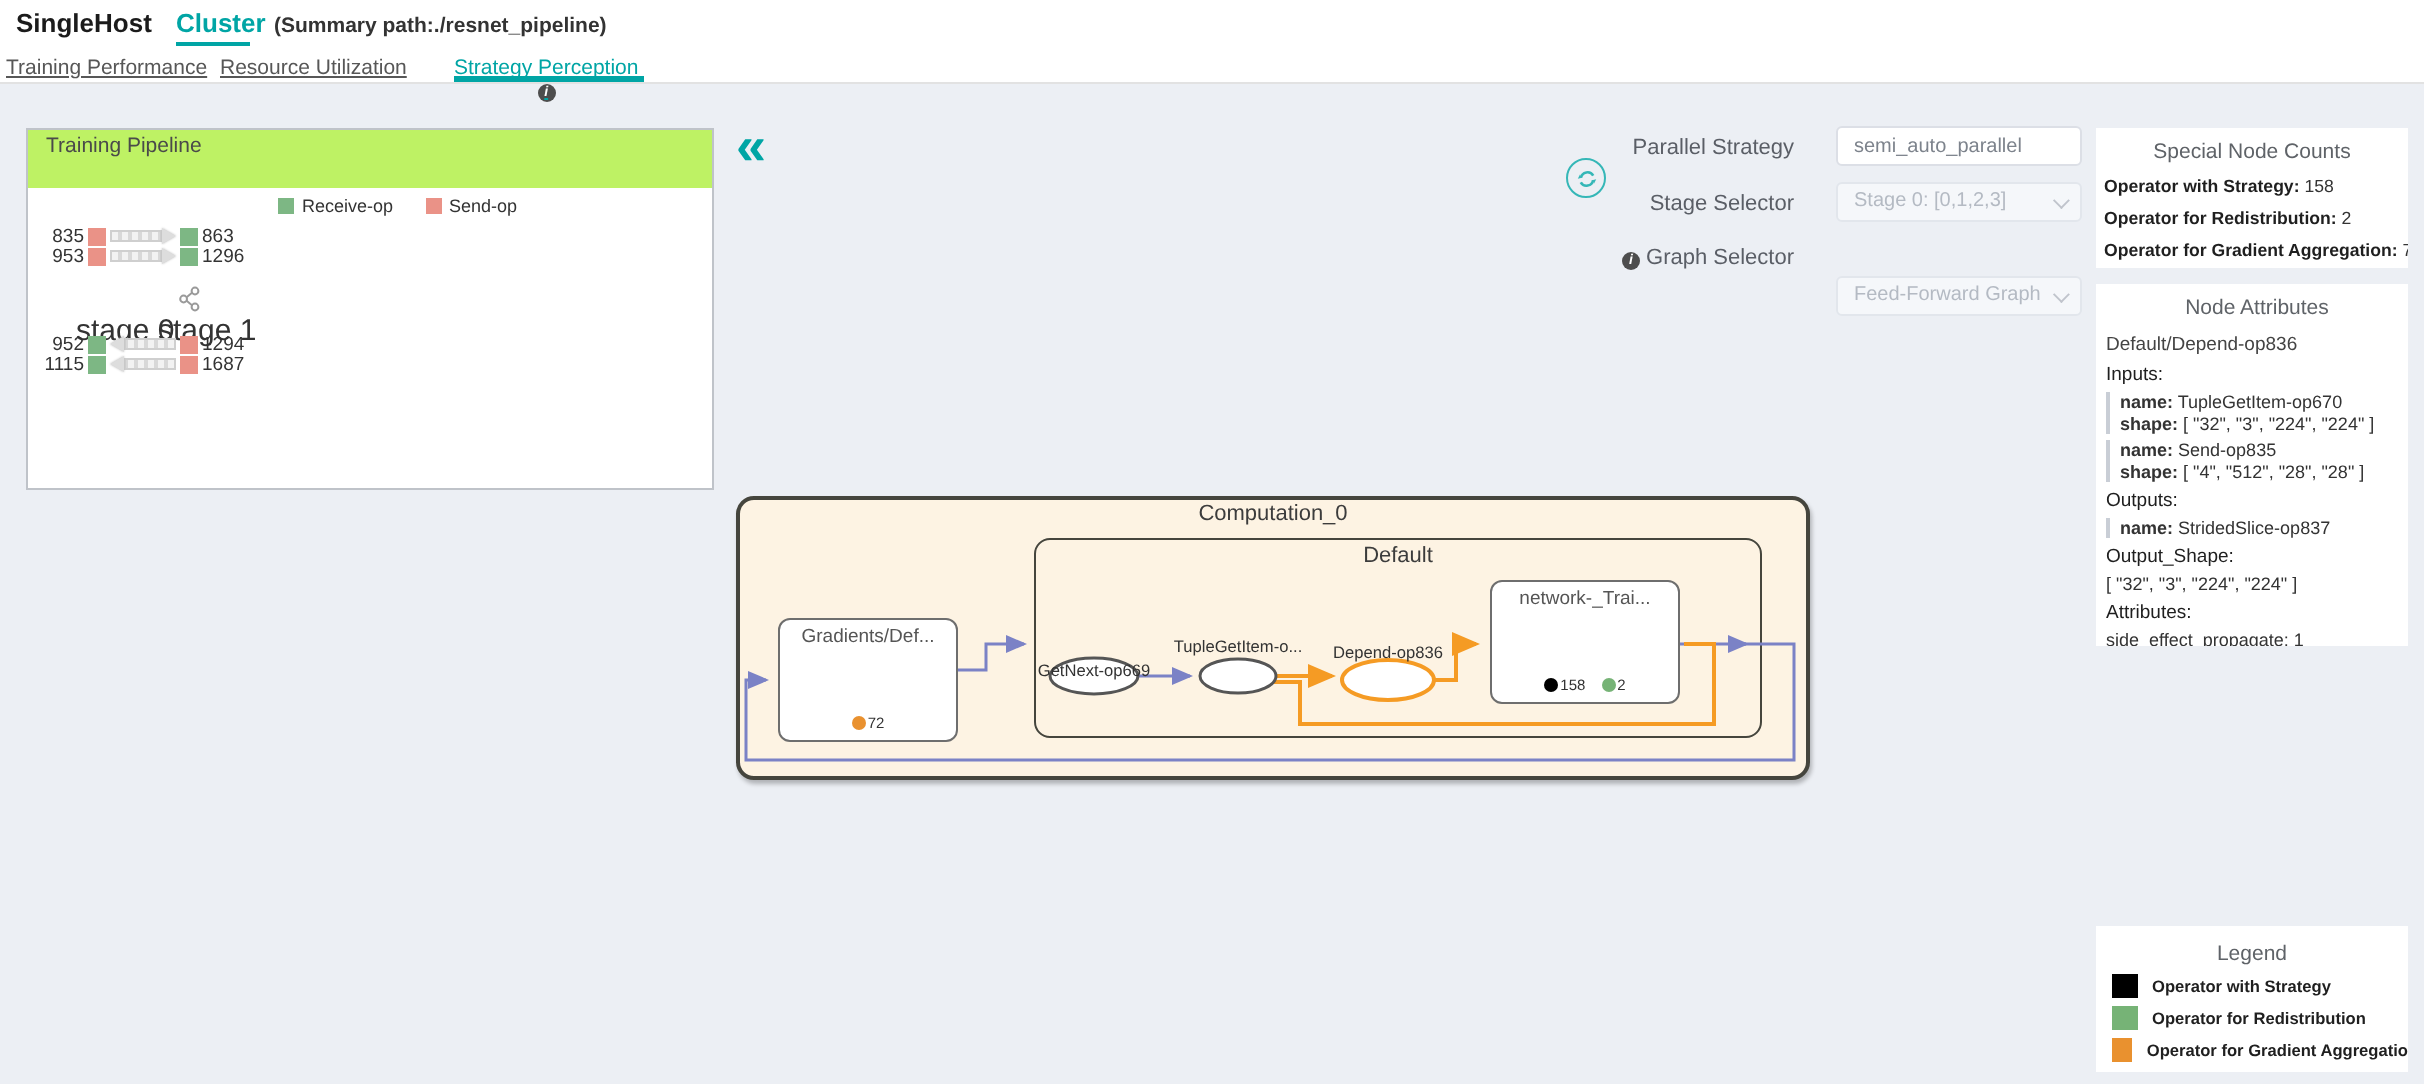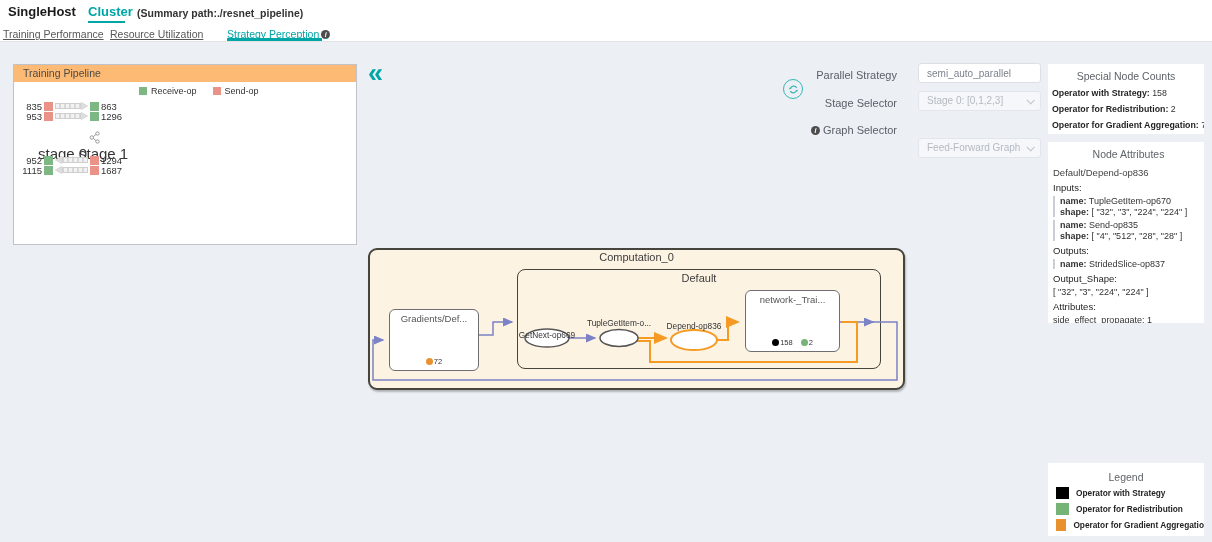--- a/index.html
+++ b/index.html
@@ -7,28 +7,28 @@
   body { font-family:"Liberation Sans", sans-serif; background:#eceff4; position:relative; overflow:hidden; }
 
   
   .topbar { position:absolute; left:0; top:0; width:1212px; height:42px; background:#ffffff; border-bottom:1px solid #e2e2e2; }
   .host-tab { position:absolute; left:8px; top:4px; font-size:13px; font-weight:bold; color:#1b1b1b; }
   .cluster-tab { position:absolute; left:88px; top:4px; font-size:13px; font-weight:bold; color:#00a5a5; }
   .cluster-underline { position:absolute; left:88px; top:21px; width:37px; height:2px; background:#00a5a5; }
   .summary-path { position:absolute; left:137px; top:7px; font-size:10.5px; font-weight:bold; color:#333; }
   .subtab { position:absolute; top:28px; font-size:10.5px; color:#575757; cursor:pointer;text-decoration:underline; }
   .subtab.t1 { left:3px; } .subtab.t2 { left:110px; }
-  .subtab.active { color:#00a5a5; }
+  .subtab.active { color:#00a5a5;flex-direction:column; }
   .subtab.t3 { left:227px; display:flex; align-items:center; gap:2px; }
   .sp-underline { position:absolute; left:227px; top:38px; width:95px; height:3px; background:#00a5a5; }
   .info-dot { display:inline-block; width:9px; height:9px; border-radius:50%; background:#4d4d4d; color:#fff; font-size:7px; font-weight:bold; text-align:center; line-height:9px; font-style:italic; }
 
   
   .pipeline { position:absolute; left:13px; top:64px; width:344px; height:181px; background:#fff; border:1px solid #bfc3c9; }
-  .pipeline-header { height:17px; background:#fdba74; color:#4a4a4a; font-size:10.5px; line-height:17px; padding-left:9px; }
+  .pipeline-header { height:29px; background:#bef264; color:#4a4a4a; font-size:10.5px; line-height:17px; padding-left:9px; }
   .pipeline-body { position:relative; width:100%; height:206px; }
   .pl-legend { position:absolute; left:125px; top:4px; display:flex; gap:16px; }
   .pl-legend-item { display:flex; align-items:center; gap:4px; font-size:9px; color:#333; }
   .sq8 { width:8px; height:8px; display:inline-block; }
   .prow { position:absolute; display:flex; align-items:center; gap:2px; height:10px; }
   .prow .num { font-size:9.5px; color:#333; }
   .prow .numL { width:22px; text-align:right; }
   .sq9 { width:9px; height:9px; display:inline-block; }
   .parrow { width:33px; height:8px; position:relative; display:inline-block; }
   .parrow .bar { position:absolute; left:0; top:1px; width:26px; height:6px; border:1px solid #cfcfcf;

